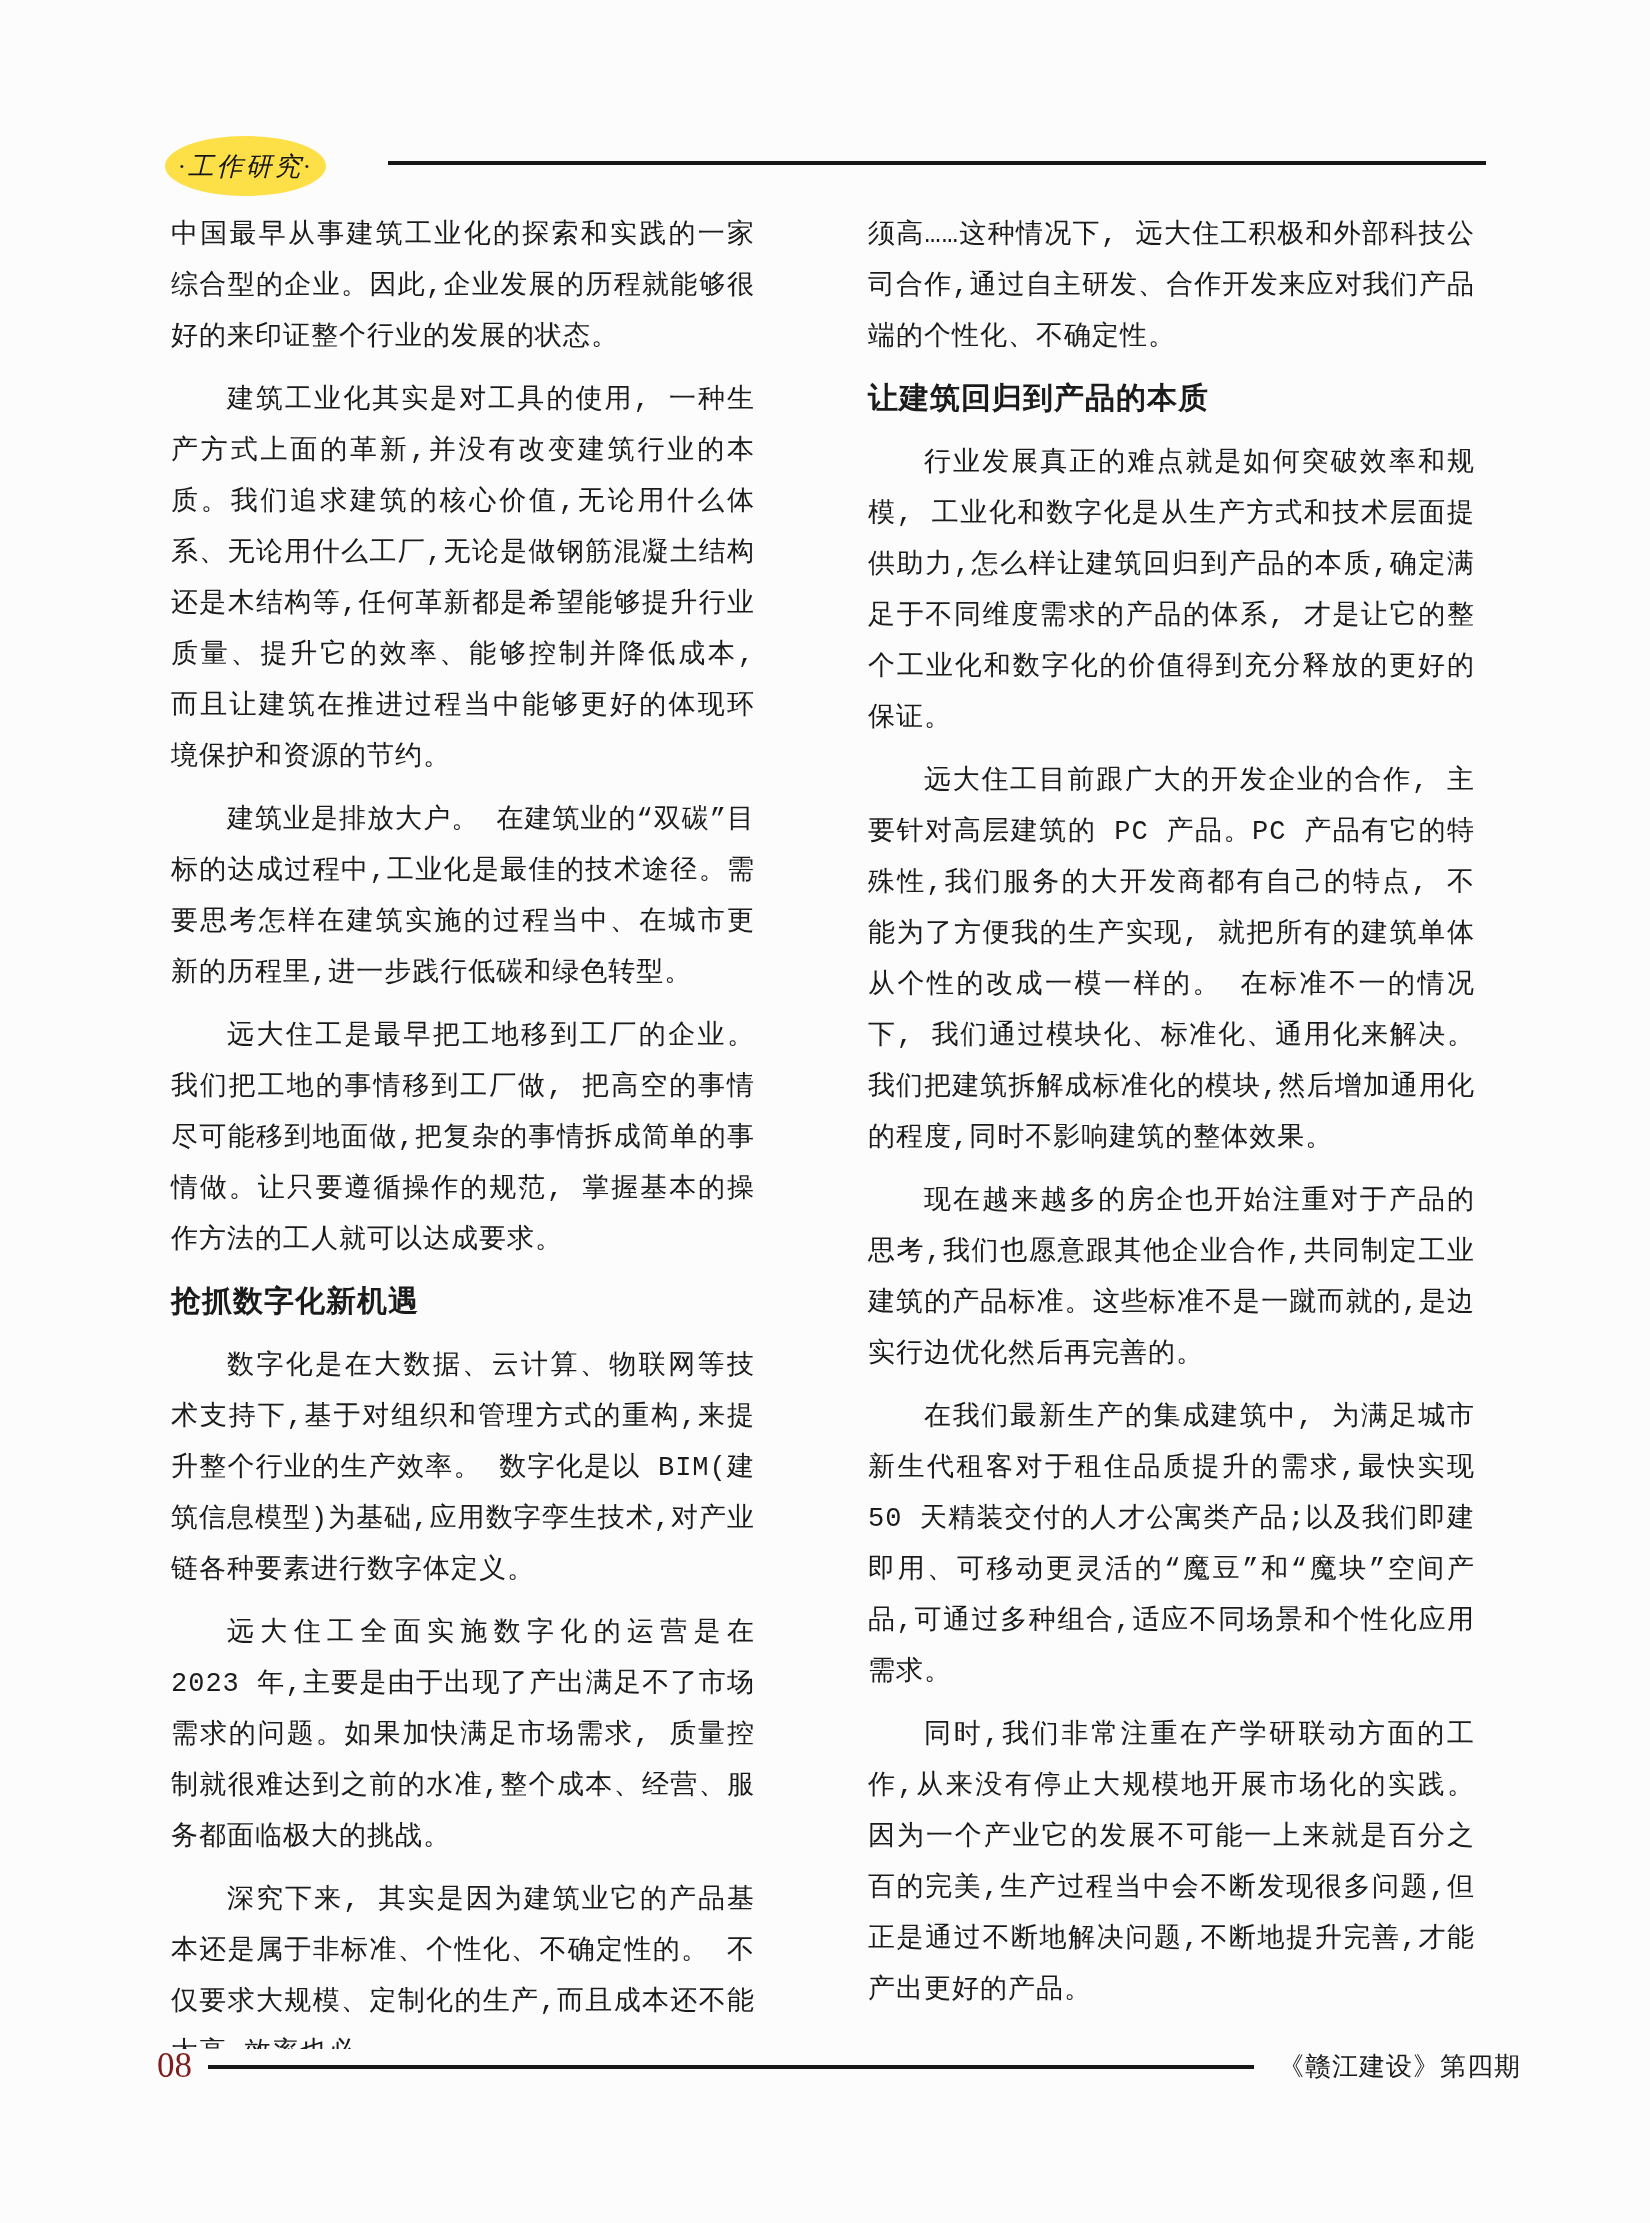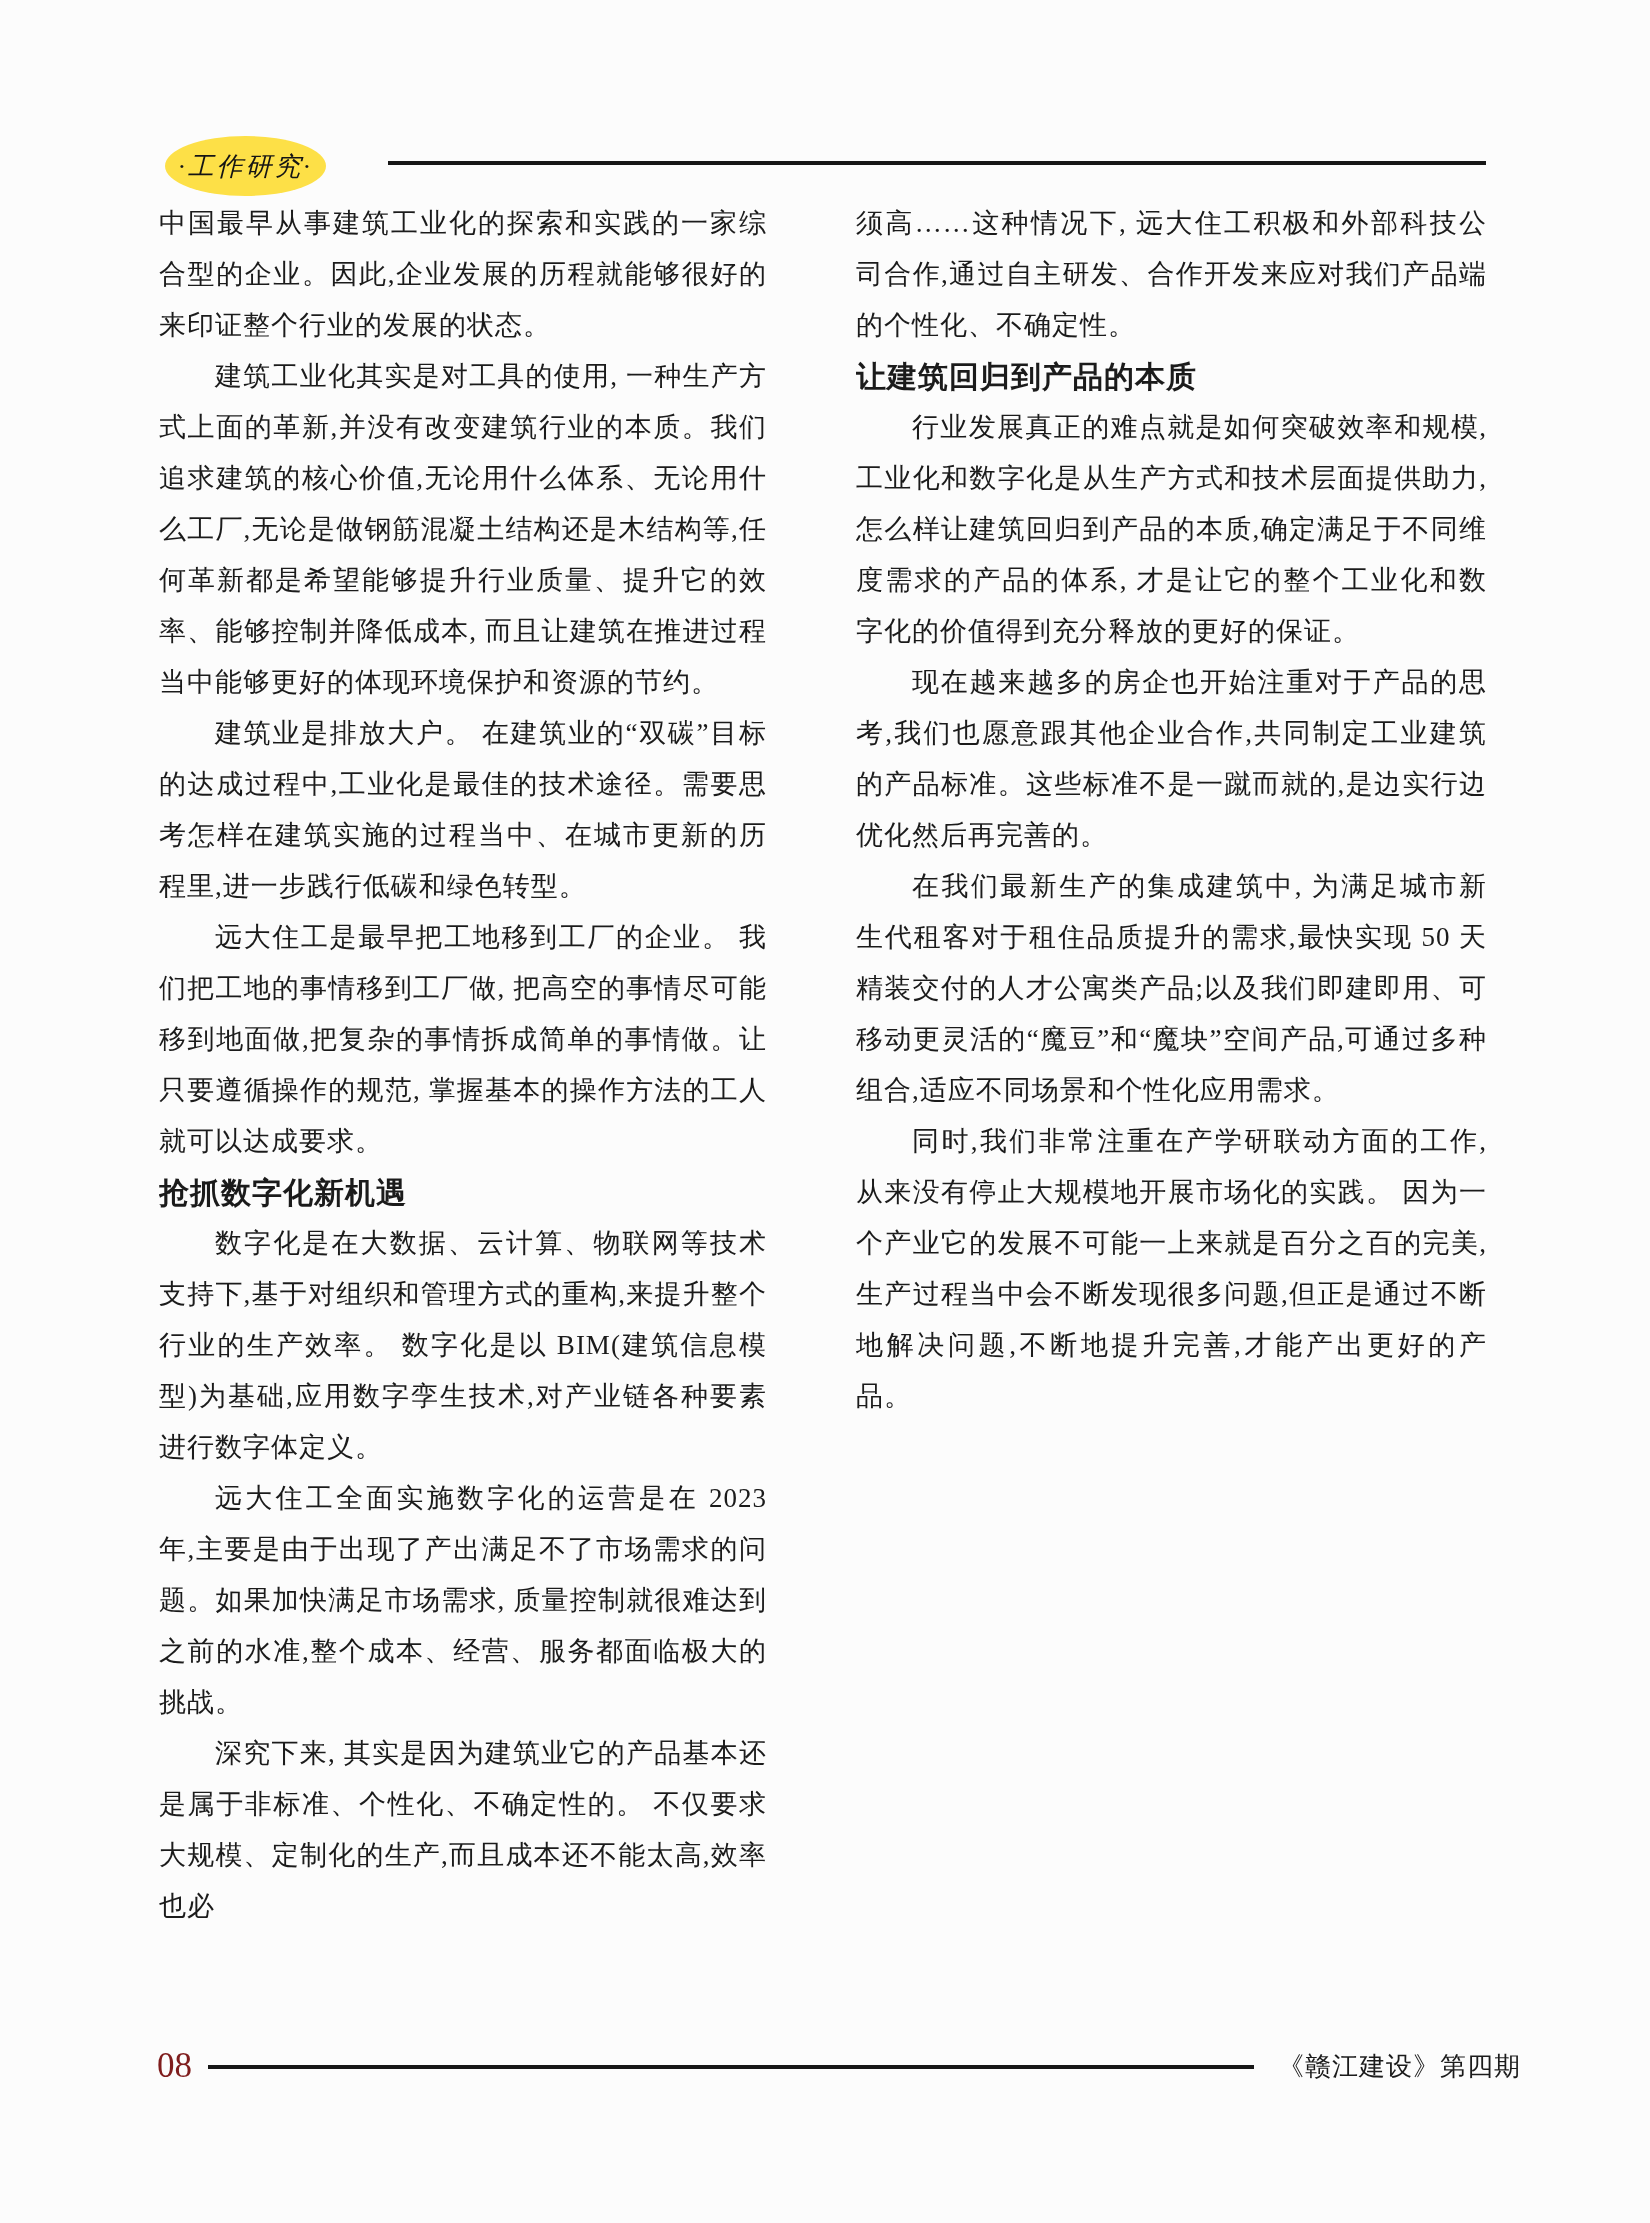--- a/index.html
+++ b/index.html
@@ -43,21 +43,21 @@
     height: 1851px;
     font-size: 27px;
     line-height: 51px;
     text-align: justify;
     text-justify: inter-character;
     letter-spacing: 1px;
     overflow: hidden;
   }
   .col-left  { left: 159px;  width: 608px; }
   .col-right { left: 856px;  width: 631px; }
-  .column p { margin: 0; padding: 0; }
+  .column p { margin: 12px; padding: 0; font-family: Liberation Mono, monospace; }
   .column p.indent { text-indent: 56px; }
   .col-heading {
     font-family: "Liberation Sans", "DejaVu Sans", sans-serif;
     font-weight: bold;
     font-size: 30px;
     line-height: 51px;
     text-align: left;
     text-indent: 0;
     letter-spacing: 1px;
   }
@@ -105,20 +105,21 @@
     <p class="col-heading">抢抓数字化新机遇</p>
     <p class="indent">数字化是在大数据、云计算、物联网等技术支持下,基于对组织和管理方式的重构,来提升整个行业的生产效率。 数字化是以 BIM(建筑信息模型)为基础,应用数字孪生技术,对产业链各种要素进行数字体定义。</p>
     <p class="indent">远大住工全面实施数字化的运营是在 2023 年,主要是由于出现了产出满足不了市场需求的问题。如果加快满足市场需求, 质量控制就很难达到之前的水准,整个成本、经营、服务都面临极大的挑战。</p>
     <p class="indent">深究下来, 其实是因为建筑业它的产品基本还是属于非标准、个性化、不确定性的。 不仅要求大规模、定制化的生产,而且成本还不能太高,效率也必</p>
   </div>
 
   <div class="column col-right">
     <p>须高……这种情况下, 远大住工积极和外部科技公司合作,通过自主研发、合作开发来应对我们产品端的个性化、不确定性。</p>
     <p class="col-heading">让建筑回归到产品的本质</p>
     <p class="indent">行业发展真正的难点就是如何突破效率和规模, 工业化和数字化是从生产方式和技术层面提供助力,怎么样让建筑回归到产品的本质,确定满足于不同维度需求的产品的体系, 才是让它的整个工业化和数字化的价值得到充分释放的更好的保证。</p>
+    <p class="indent">远大住工目前跟广大的开发企业的合作, 主要针对高层建筑的 PC 产品。PC 产品有它的特殊性,我们服务的大开发商都有自己的特点, 不能为了方便我的生产实现, 就把所有的建筑单体从个性的改成一模一样的。 在标准不一的情况下, 我们通过模块化、标准化、通用化来解决。 我们把建筑拆解成标准化的模块,然后增加通用化的程度,同时不影响建筑的整体效果。</p>
     <p class="indent">现在越来越多的房企也开始注重对于产品的思考,我们也愿意跟其他企业合作,共同制定工业建筑的产品标准。这些标准不是一蹴而就的,是边实行边优化然后再完善的。</p>
     <p class="indent">在我们最新生产的集成建筑中, 为满足城市新生代租客对于租住品质提升的需求,最快实现 50 天精装交付的人才公寓类产品;以及我们即建即用、可移动更灵活的“魔豆”和“魔块”空间产品,可通过多种组合,适应不同场景和个性化应用需求。</p>
     <p class="indent">同时,我们非常注重在产学研联动方面的工作,从来没有停止大规模地开展市场化的实践。 因为一个产业它的发展不可能一上来就是百分之百的完美,生产过程当中会不断发现很多问题,但正是通过不断地解决问题,不断地提升完善,才能产出更好的产品。</p>
   </div>
 
   <div class="footer-pagenum">08</div>
   <div class="footer-rule"></div>
   <div class="footer-journal">《赣江建设》第四期</div>
 
 </div>

